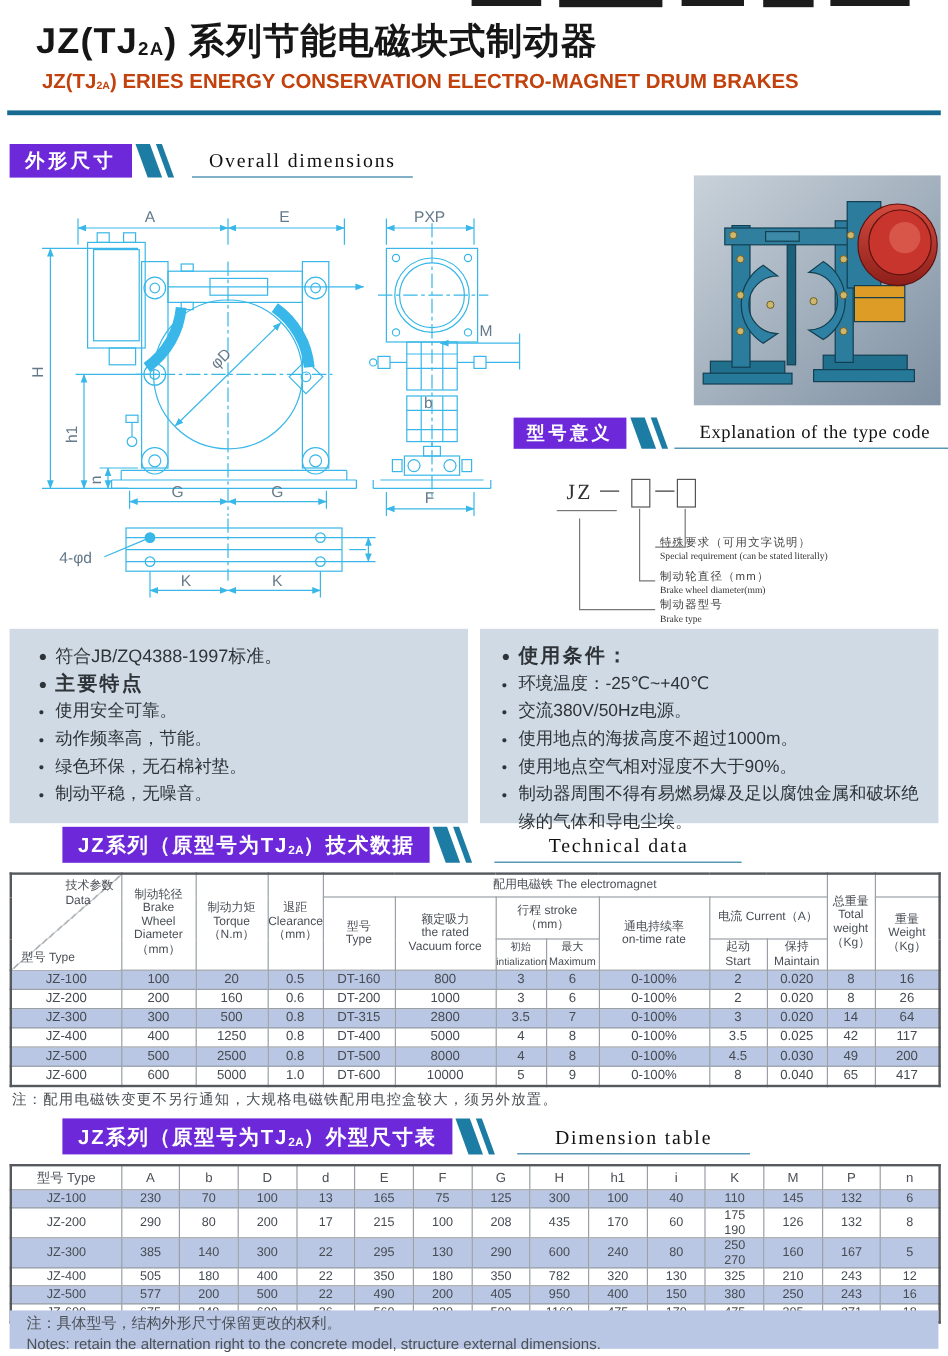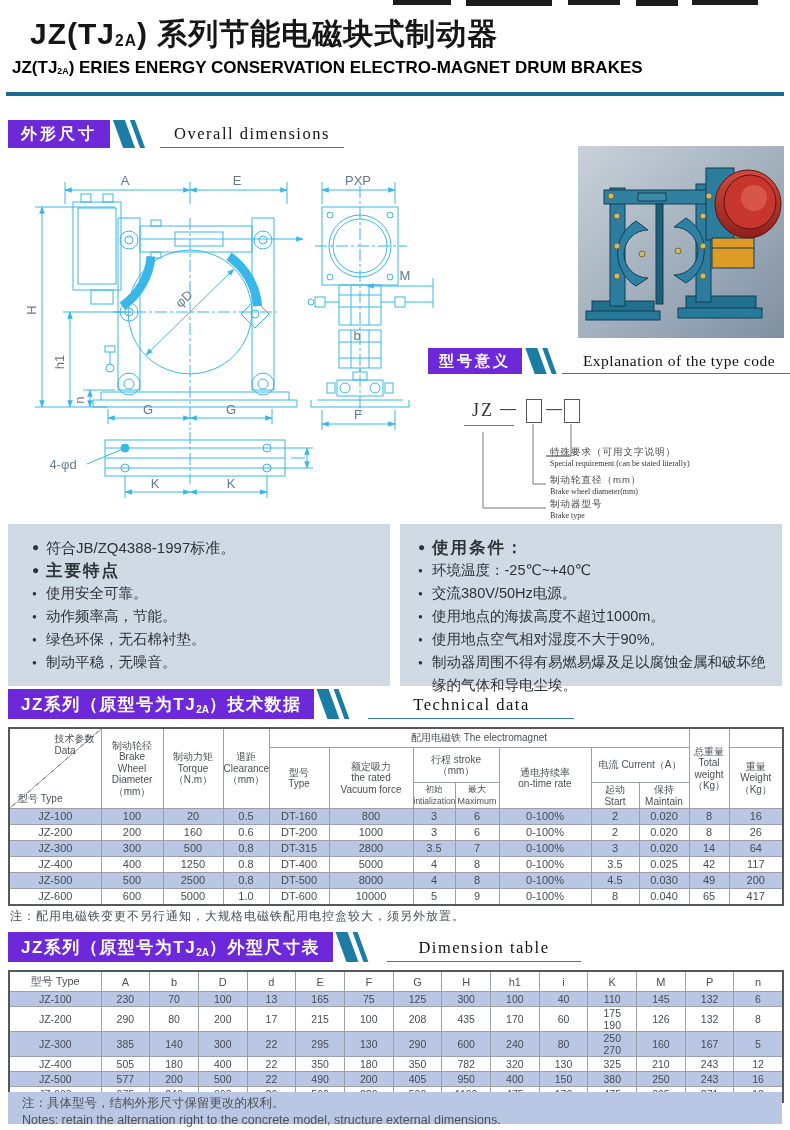--- a/index.html
+++ b/index.html
@@ -6,40 +6,40 @@
   body { width:790px; height:1130px; position:relative; background:#ffffff; overflow:hidden;
          font-family:"Liberation Sans","DejaVu Sans",sans-serif; }
 
   
   .artifact { position:absolute; top:0; background:#1c1c1c; }
 
   
   .title { position:absolute; top:14px; left:30px; width:600px; 
            font-size:30px; font-weight:bold; color:#161616; letter-spacing:1px; white-space:nowrap; }
   .title .tsub, .subtitle .tsub { font-size:0.52em; vertical-align:-0.12em; }
-  .subtitle { position:absolute; top:58px; left:12px; font-size:17px; font-weight:bold; color:#000000; white-space:nowrap; }
+  .subtitle { position:absolute; top:58px; left:35px; font-size:17px; font-weight:bold; color:#c2410c; white-space:nowrap; }
   .divider { position:absolute; top:92px; left:6px; width:778px; height:4px; background:#176a90; }
 
   
   .schead { position:absolute; display:flex; align-items:stretch; height:28px; }
   .schead .box { background:#6d28d9; color:#fff; font-weight:bold; display:flex; align-items:center;
                  padding:0 13px; font-size:16px; letter-spacing:3px; white-space:nowrap; }
   .schead .box .tsub { font-size:10px; letter-spacing:0; align-self:flex-end; margin-bottom:4px; }
   .schead .stripe1 { width:12px; background:#1d7ca4; transform:skewX(20deg); margin-left:8px; }
   .schead .stripe2 { width:5px;  background:#1d7ca4; transform:skewX(20deg); margin-left:5px; }
   .schead .en { font-family:"Liberation Serif","DejaVu Serif",serif; font-size:16.5px; color:#111;
                 display:flex; align-items:flex-end; justify-content:center; border-bottom:1px solid #2d7fa5;
                 padding:0 8px 3px 8px; letter-spacing:1.5px; white-space:nowrap; }
   #sec1 { top:120px; left:8px; }
   #sec1 .en { margin-left:20px; width:168px; }
   #sec2 { top:348px; left:428px; height:26px; }
   #sec2 .box { font-size:15px; padding:0 11px; }
   #sec2 .en { margin-left:10px; width:218px; font-size:15.5px; letter-spacing:0.5px; }
   #sec3 { top:689px; left:8px; height:30px; }
-  #sec3 .box, #sec4 .box { font-size:17px; letter-spacing:1.5px; }
+  #sec3 .box, #sec4 .box { font-size:17px; letter-spacing:1.5px;margin-left:44px; }
   #sec3 .en { margin-left:24px; width:190px; }
   #sec4 { top:932px; left:8px; height:30px; }
   #sec4 .en { margin-left:24px; width:178px; }
 
   
   .drawing { position:absolute; left:15px; top:162px; }
   .cad line, .cad rect, .cad circle, .cad path { stroke:#38b7e8; fill:none; stroke-width:1; }
   .cad .cl { stroke-dasharray:12 3 3 3; }
   .cad .shoe { stroke-width:9; }
   .cad .fillhole { fill:#38b7e8; }

